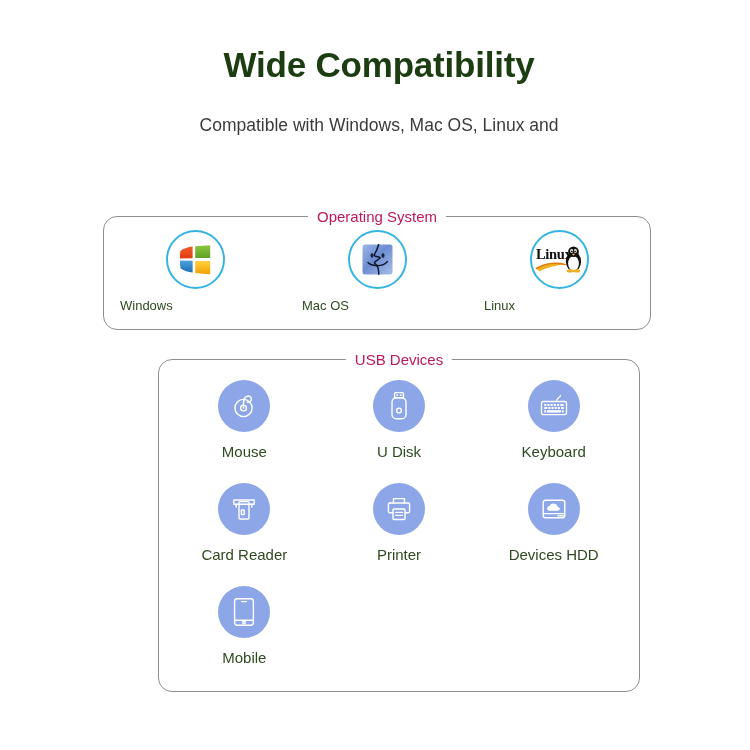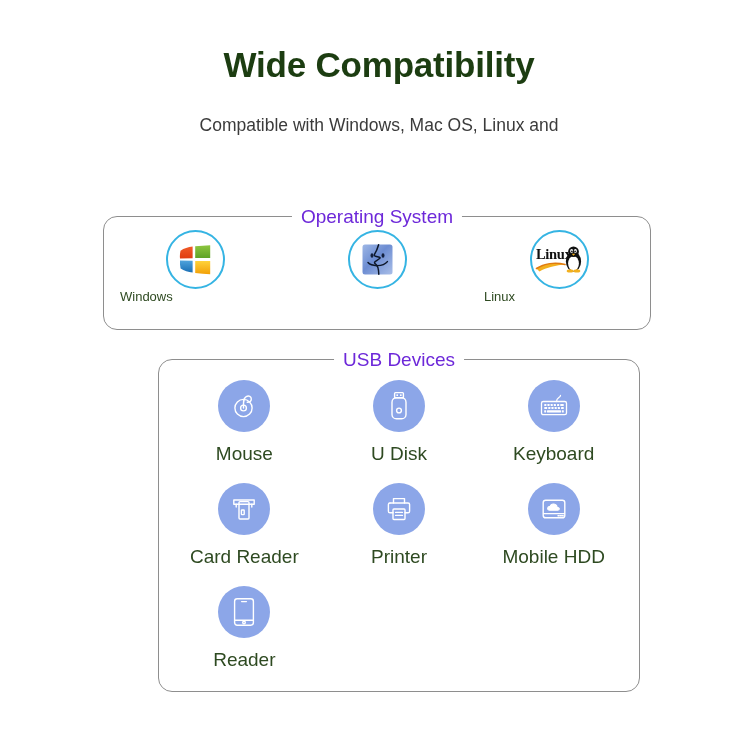--- a/index.html
+++ b/index.html
@@ -51,22 +51,22 @@
     box-sizing: border-box;
     background: transparent;
   }
   .panel-legend {
     position: absolute;
     top: -13px;
     left: 50%;
     transform: translateX(-50%);
     background: #ffffff;
     padding: 0 9px;
-    font-size: 19px;
-    color: #6d28d9;
+    font-size: 15px;
+    color: #be185d;
     white-space: nowrap;
     line-height: 25px;
   }
 
   
   #os-panel {
     left: 103px;
     top: 216px;
     width: 548px;
     height: 114px;
@@ -89,20 +89,21 @@
     border-radius: 50%;
     border: 2px solid #35b4e3;
     margin: 0 auto;
     display: flex;
     align-items: center;
     justify-content: center;
     box-sizing: border-box;
     background: #ffffff;
   }
   .os-label {
+    margin-top: 9px;
     font-size: 13px;
     color: #2e4a21;
     line-height: 1.2;
   }
 
   
   #usb-panel {
     left: 158px;
     top: 359px;
     width: 482px;
@@ -127,21 +128,21 @@
     width: 52px;
     height: 52px;
     border-radius: 50%;
     background: #8ca6e8;
     display: flex;
     align-items: center;
     justify-content: center;
   }
   .usb-label {
     margin-top: 11px;
-    font-size: 19px;
+    font-size: 15px;
     color: #2e4a21;
     line-height: 1.2;
     white-space: nowrap;
   }
 
   svg { display: block; }
 </style>
 </head>
 <body>
 
@@ -205,20 +206,21 @@
             <ellipse cx="11" cy="12.5" rx="1.5" ry="2.3" fill="#13203f"></ellipse>
 
             <ellipse cx="22" cy="12.5" rx="1.5" ry="2.3" fill="#13203f"></ellipse>
 
             <path d="M17.6 1.8 C16.4 6 15.0 9.0 13.6 11.2 C13.0 12.2 13.4 13.0 14.6 13.3 L18.4 14.2 C19.2 14.4 19.3 15.0 18.6 15.5 L14.2 18.6 C13.2 19.3 13.3 20.2 14.4 20.8 C16.4 21.9 17.6 24.4 17.8 31.2" fill="none" stroke="#0d1729" stroke-width="1.5" stroke-linecap="round" stroke-linejoin="round"></path>
 
             <path d="M7.0 19.6 C10.5 23.6 22.0 24.0 26.4 18.6" fill="none" stroke="#0d1729" stroke-width="1.5" stroke-linecap="round"></path>
           </svg>
         </span>
       </div>
+      <div class="os-label">Mac OS</div>
     </div>
 
     <div class="os-item">
       <div class="os-circle">
         <span>
           <svg width="48" height="34" viewBox="0 0 48 34">
 
             <text x="1" y="16" font-family="'Liberation Serif', serif" font-size="14.5" font-weight="bold" fill="#111111" letter-spacing="-0.3">Linux</text>
 
             <path d="M1.5 25.5 C9 20.5 20 19.0 30 21.5 C22 22.0 11 24.5 4.5 28.5 Z" fill="#F2B01E"></path>
@@ -364,33 +366,33 @@
             <path d="M3.6 18.6 L24.4 18.6"></path>
 
             <path d="M9.6 15.2 C8.3 15.2 7.5 14.2 7.7 13.1 C7.9 12.1 8.9 11.4 10.0 11.6 C10.5 9.9 12.1 8.8 13.9 9.0 C15.7 9.2 17.0 10.7 17.1 12.4 C18.4 12.4 19.4 13.3 19.3 14.0 C19.2 14.7 18.5 15.2 17.6 15.2 Z" fill="#ffffff" stroke="#ffffff" stroke-width="1.1"></path>
 
             <path d="M18.0 20.8 L19.2 20.8"></path>
             <path d="M20.2 20.8 L21.4 20.8"></path>
             <path d="M22.4 20.8 L23.2 20.8"></path>
           </svg>
         </span>
       </div>
-      <div class="usb-label">Mobile HDD</div>
+      <div class="usb-label">Devices HDD</div>
     </div>
 
     <div class="usb-item">
       <div class="usb-circle">
         <span>
           <svg width="24" height="30" viewBox="0 0 24 30" fill="none" stroke="#ffffff" stroke-width="1.4" stroke-linecap="round" stroke-linejoin="round">
             <rect x="2.6" y="1.8" width="18.8" height="26.4" rx="2.6"></rect>
             <path d="M9.6 4.6 L14.4 4.6"></path>
             <path d="M2.8 23.2 L21.2 23.2"></path>
             <circle cx="12" cy="25.6" r="1.3"></circle>
           </svg>
         </span>
       </div>
-      <div class="usb-label">Reader</div>
+      <div class="usb-label">Mobile</div>
     </div>
 
 
 
   </div>
 </div>
 
 </body></html>

